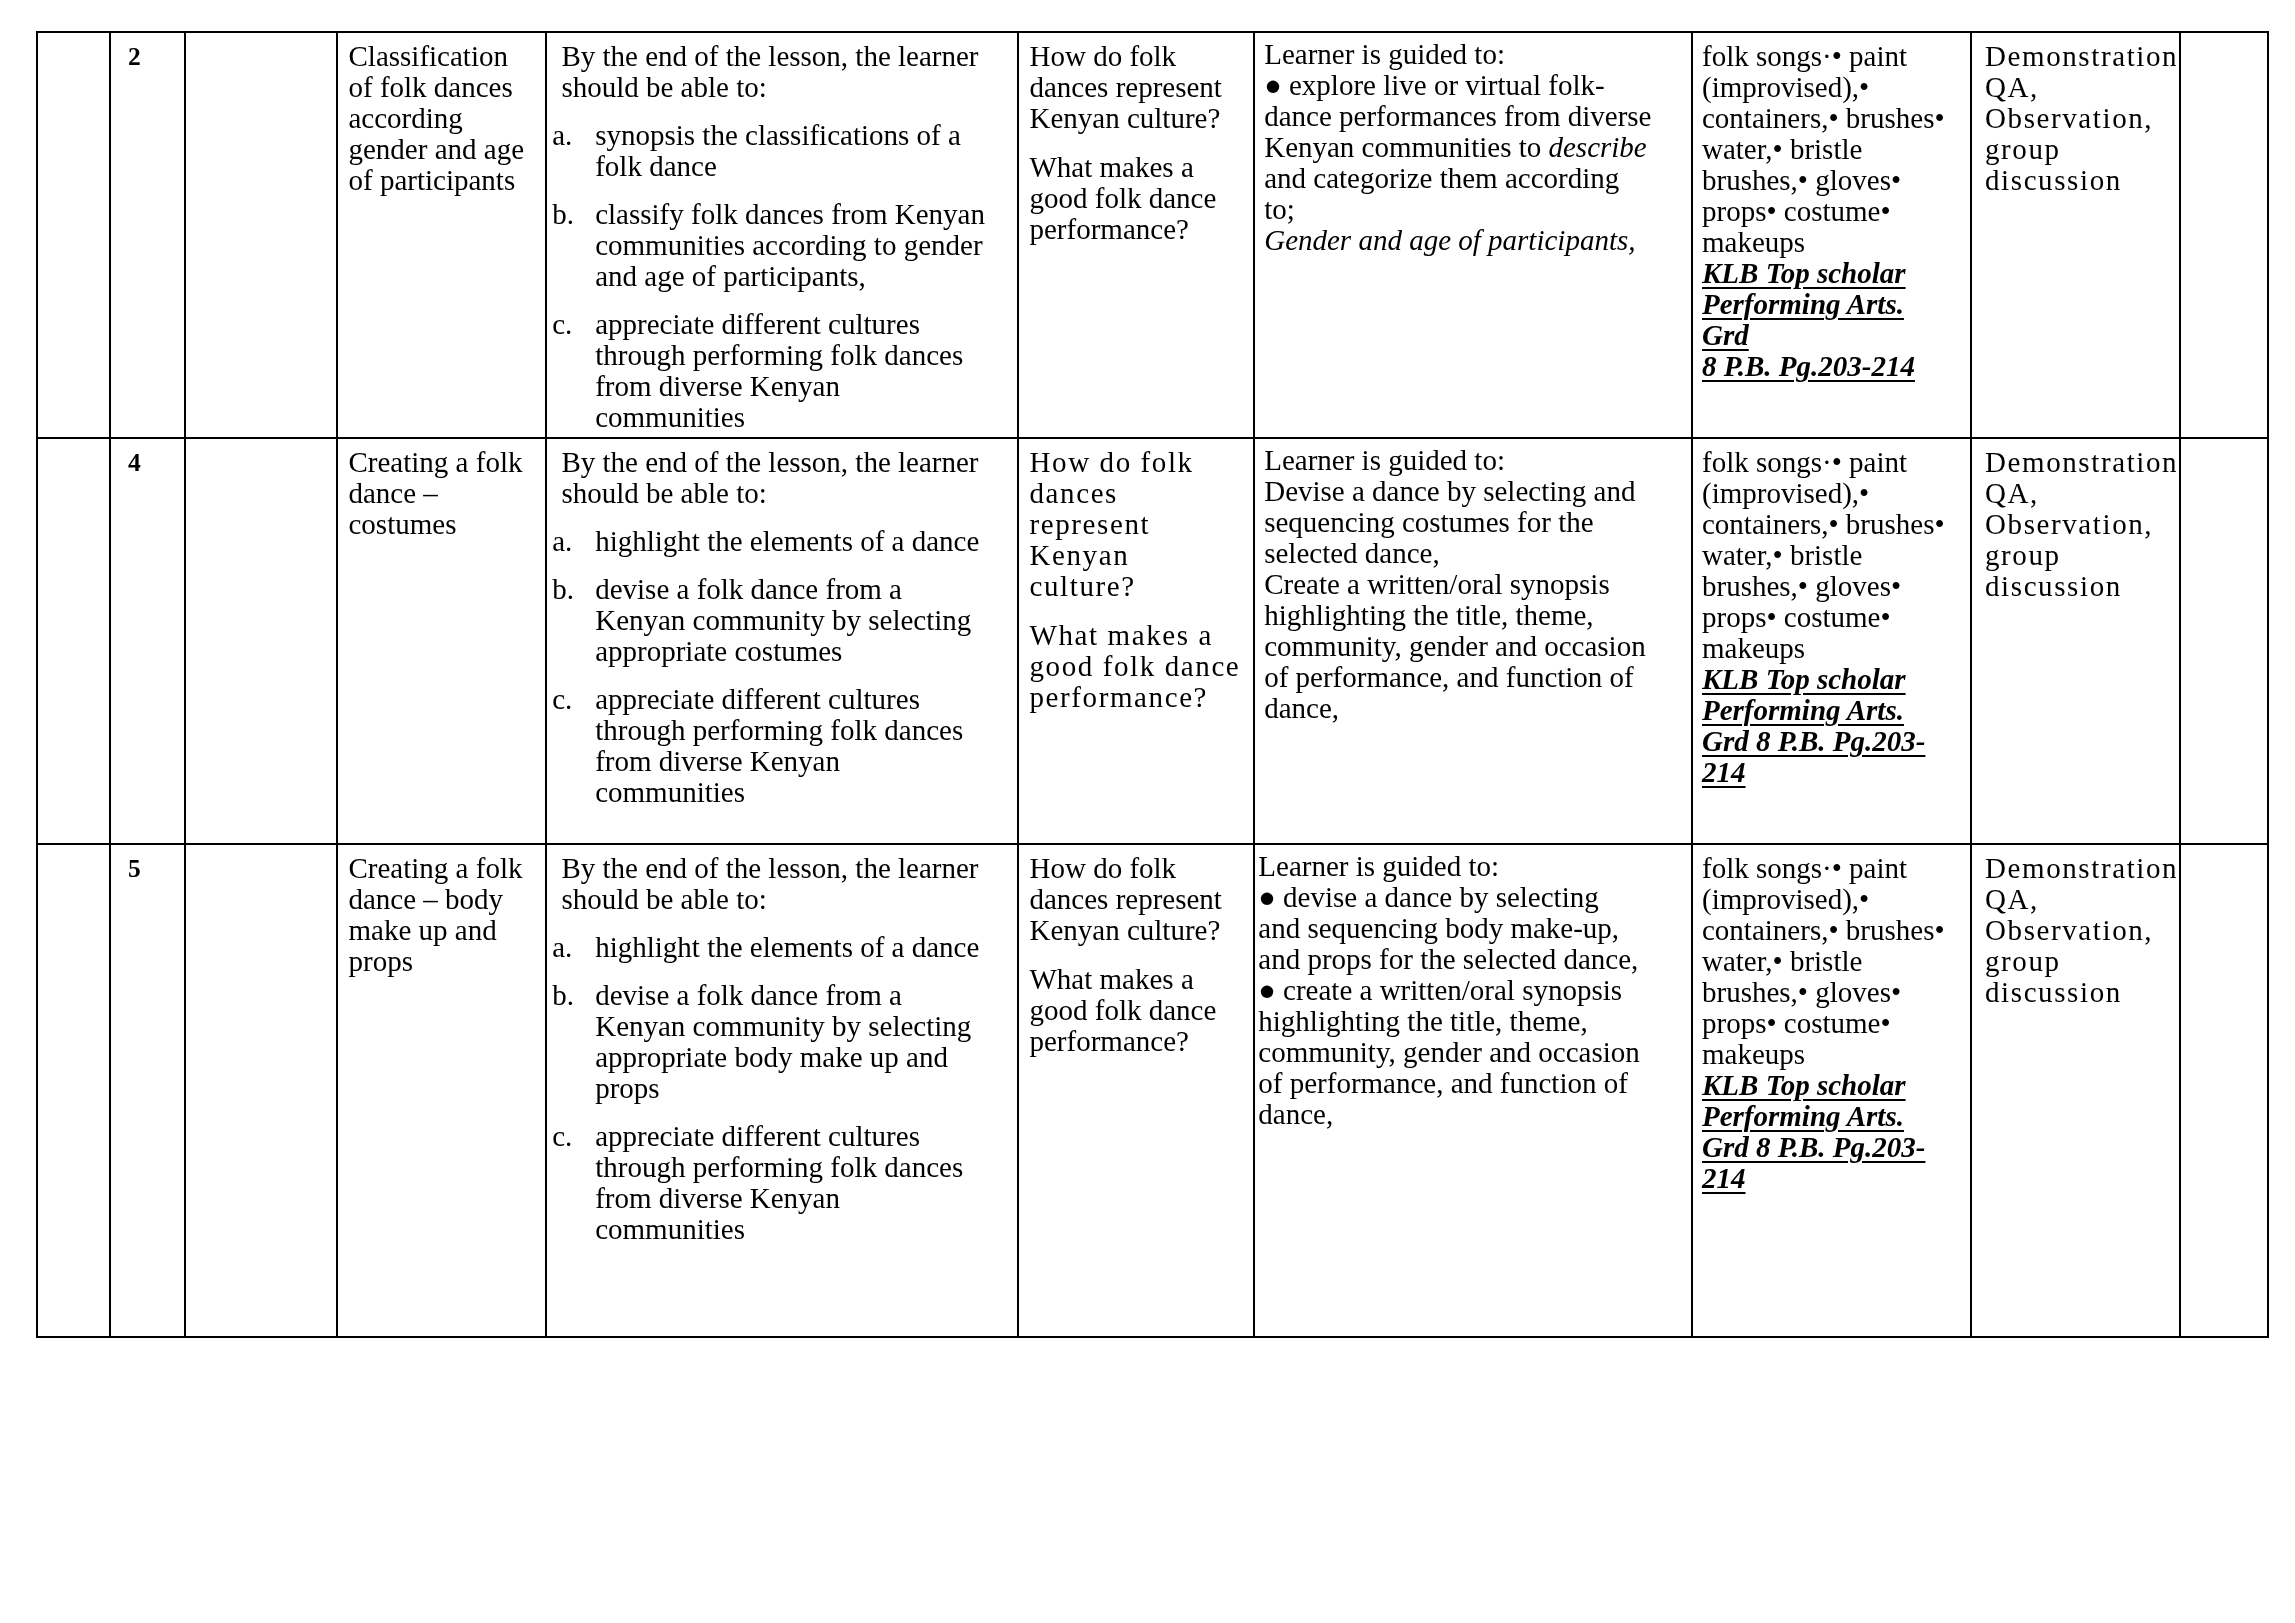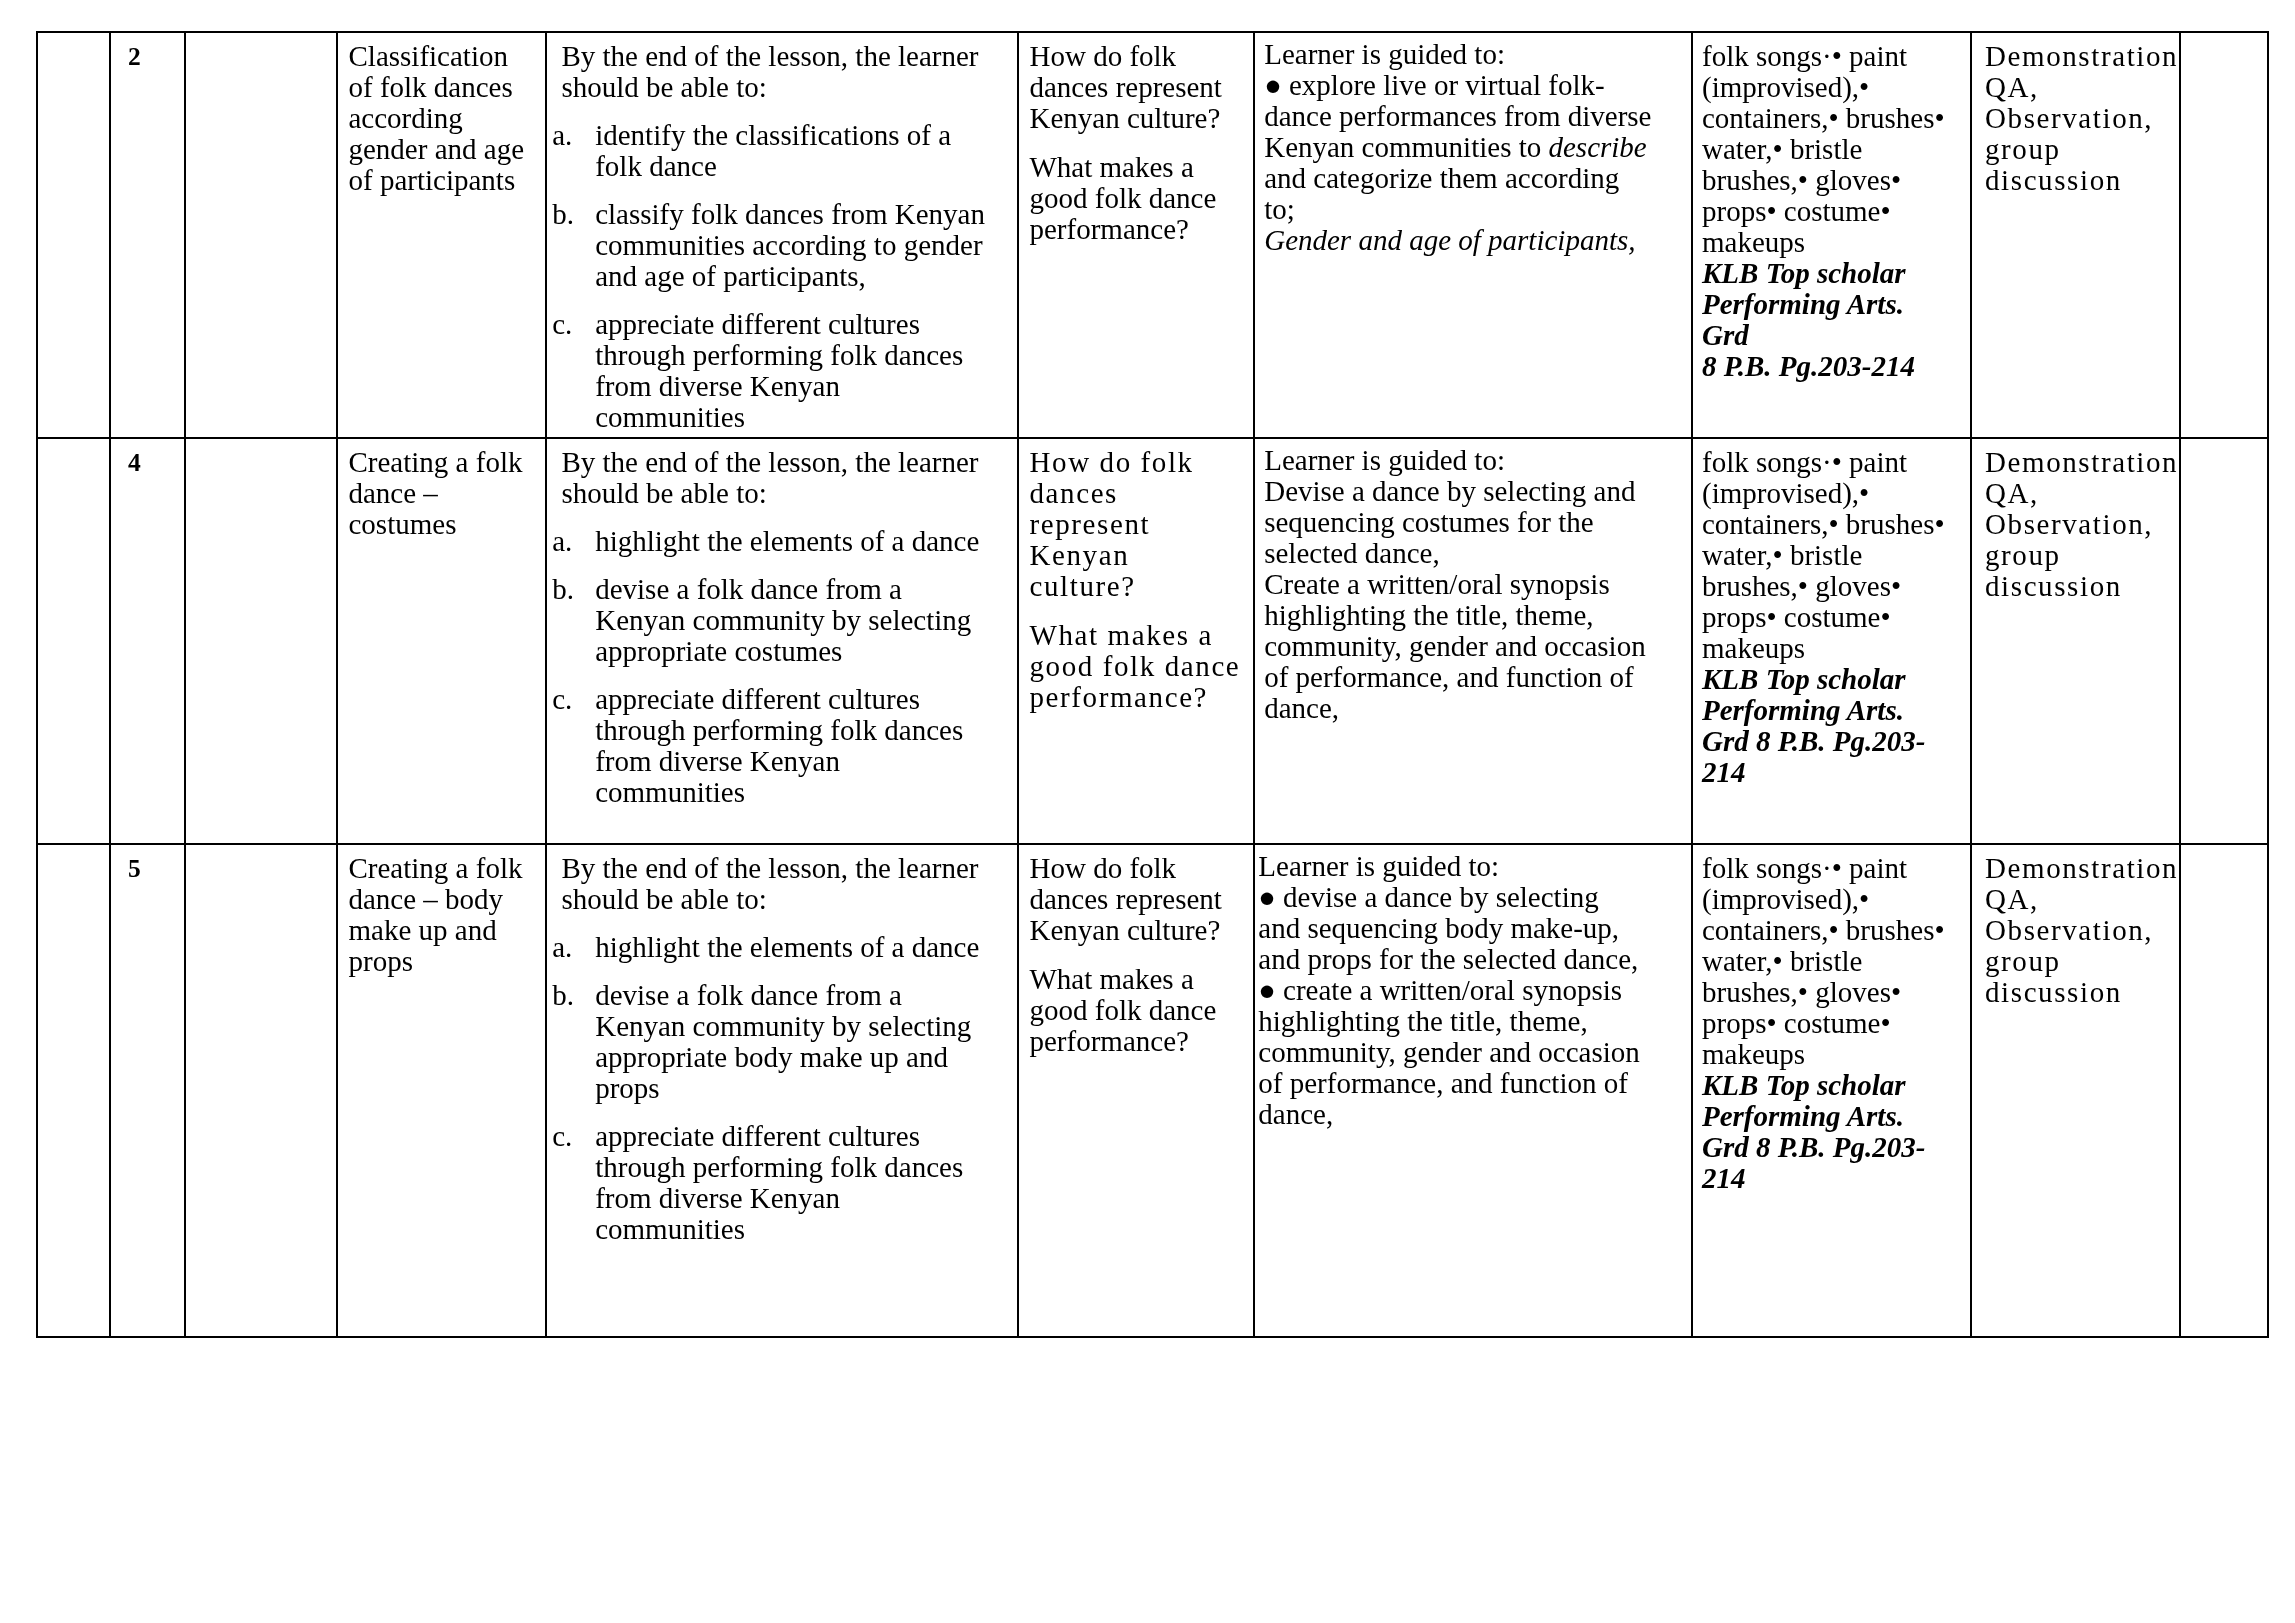--- a/index.html
+++ b/index.html
@@ -62,20 +62,21 @@
     margin-top: 17px;
   }
   .para.li .marker {
     position: absolute;
     left: 0;
     top: 0;
   }
   .para.ref {
     font-weight: bold;
     font-style: italic;
+    text-decoration: underline;
     text-decoration-thickness: 2px;
     text-underline-offset: 3.9px;
   }
   .para i { font-style: italic; text-align: right; }
 </style>
 </head>
 <body>
 
 <div id="doc-page">
   <div id="sow-table">
@@ -86,21 +87,21 @@
     <div class="cell c-topic">
         <div class="para"><span>Classification
 of folk dances
 according
 gender and age
 of participants</span></div>
       </div>
     <div class="cell c-objectives">
         <div class="para intro"><span>By the end of the lesson, the learner
 should be able to:</span></div>
-        <div class="para li"><span class="marker">a.</span><span>identify the classifications of a
+        <div class="para li"><span class="marker">a.</span><span>synopsis the classifications of a
 folk dance</span></div>
         <div class="para li"><span class="marker">b.</span><span>classify folk dances from Kenyan
 communities according to gender
 and age of participants,</span></div>
         <div class="para li"><span class="marker">c.</span><span>appreciate different cultures
 through performing folk dances
 from diverse Kenyan
 communities</span></div>
       </div>
     <div class="cell c-inquiry">

